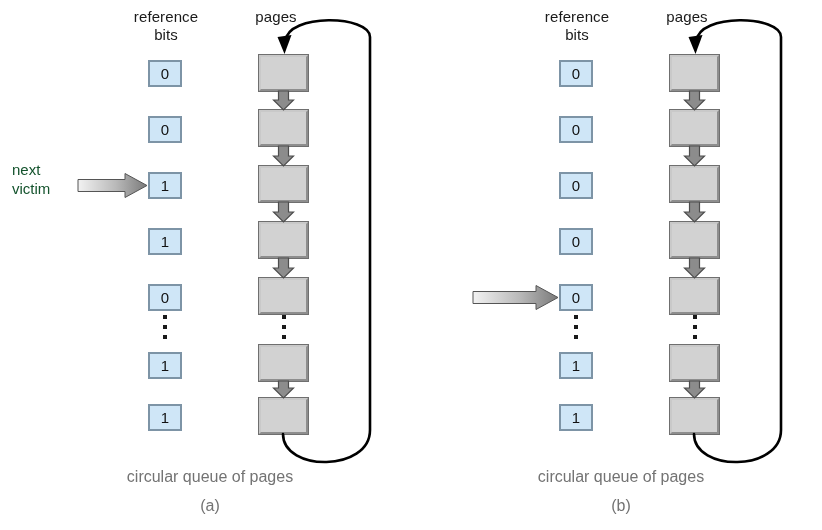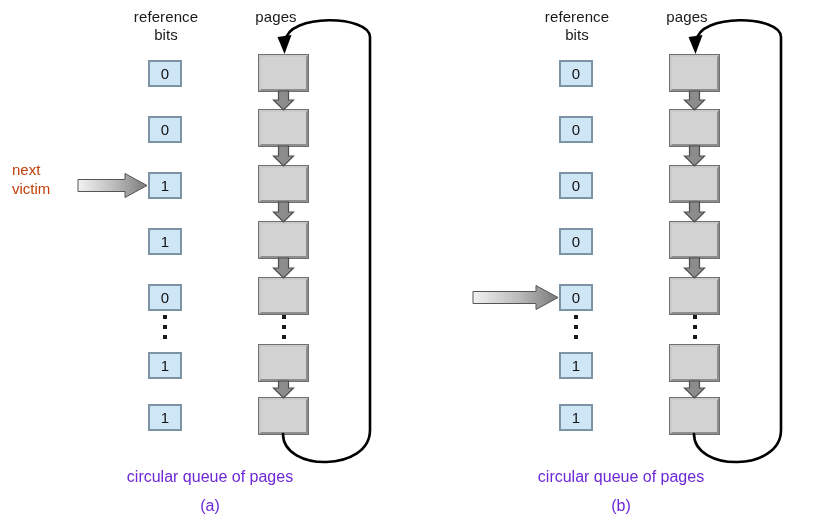--- a/index.html
+++ b/index.html
@@ -88,38 +88,38 @@
   }
   .vdots i:last-child { margin-bottom: 0; }
 
   
   .pointer-label {
     position: absolute;
     font-size: 15px;
     line-height: 19px;
     text-align: left;
     white-space: pre-line;
-    color: #c2410c;
+    color: #14532d;
   }
 
   
   .svg-layer {
     position: absolute;
     left: 0; top: 0;
     width: 411px;
     height: 530px;
     overflow: visible;
   }
 
   
   .caption {
     position: absolute;
     text-align: center;
     font-size: 16px;
-    color: #6d28d9;
+    color: #737373;
   }
   .caption-queue { left: 45px; top: 468px; width: 330px; }
   .caption-id    { left: 45px; top: 497px; width: 330px; }
 </style>
 </head>
 <body>
 
 <div id="figure">
     <div class="panel" id="panel-a">
       <div class="col-heading heading-bits">reference

